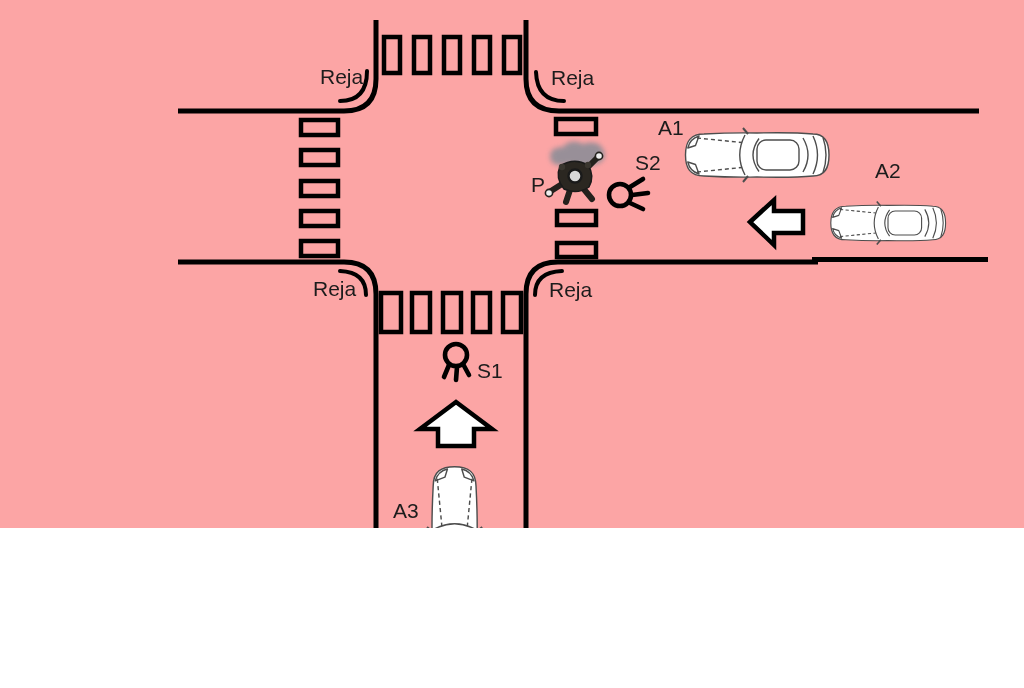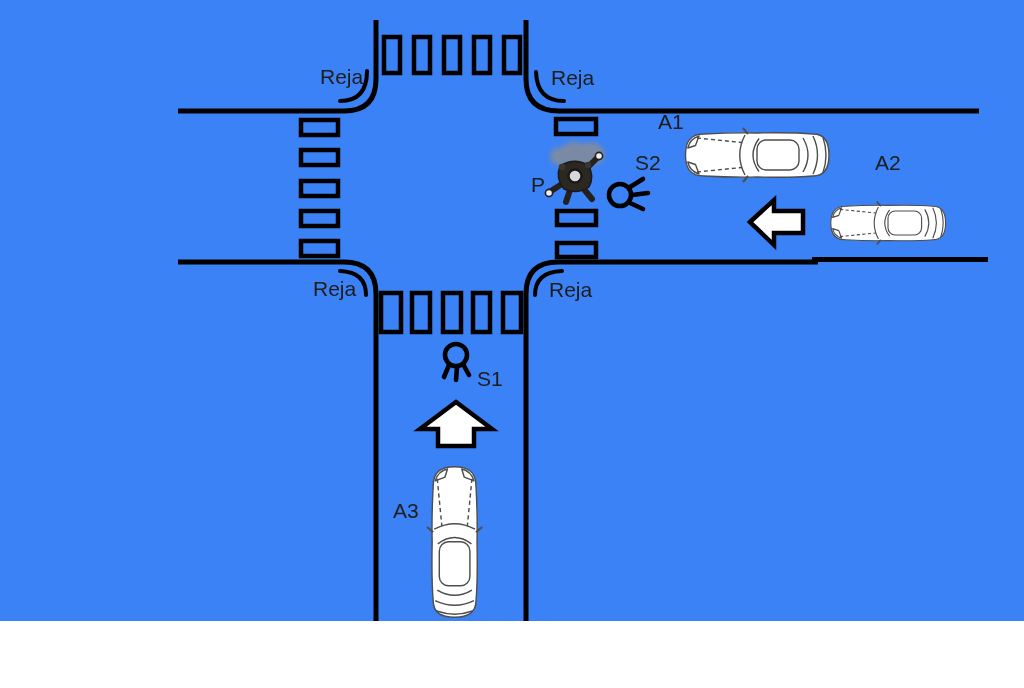--- a/index.html
+++ b/index.html
@@ -1,19 +1,19 @@
 <!DOCTYPE html>
 <html><head>
 <meta charset="utf-8">
 <style>
   html,body{margin:0;padding:0;background:#fff;}
   .stage{
     position:relative;
-    width:1024px;height:621px;
-    background:#3b82f6;
+    width:1024px;height:528px;
+    background:#fca5a5;
     overflow:hidden;
     font-family:"Liberation Sans", sans-serif;
   }
   .stage svg{position:absolute;left:0;top:0;}
   .lbl{
     position:absolute;
     color:#1c1c1c;
     font-size:21px;
     line-height:22px;
     font-weight:500;
@@ -151,21 +151,21 @@
     <g>
       <use href="#car-shape" xlink:href="#car-shape" transform="translate(424,463) scale(1.02,1.05)"></use>
     </g>
   </svg>
 
   <div class="lbl" style="left:320px;top:66px">Reja</div>
   <div class="lbl" style="left:551px;top:67px">Reja</div>
   <div class="lbl" style="left:313px;top:278px">Reja</div>
   <div class="lbl" style="left:549px;top:279px">Reja</div>
 
-  <div class="lbl" style="left:658px;top:111px">A1</div>
-  <div class="lbl" style="left:875px;top:152px">A2</div>
+  <div class="lbl" style="left:658px;top:117px">A1</div>
+  <div class="lbl" style="left:875px;top:160px">A2</div>
   <div class="lbl" style="left:393px;top:500px">A3</div>
 
-  <div class="lbl" style="left:477px;top:368px">S1</div>
+  <div class="lbl" style="left:477px;top:360px">S1</div>
   <div class="lbl" style="left:635px;top:152px">S2</div>
 
   <div class="lbl" style="left:531px;top:174px">P</div>
 </div>
 
 </body></html>

